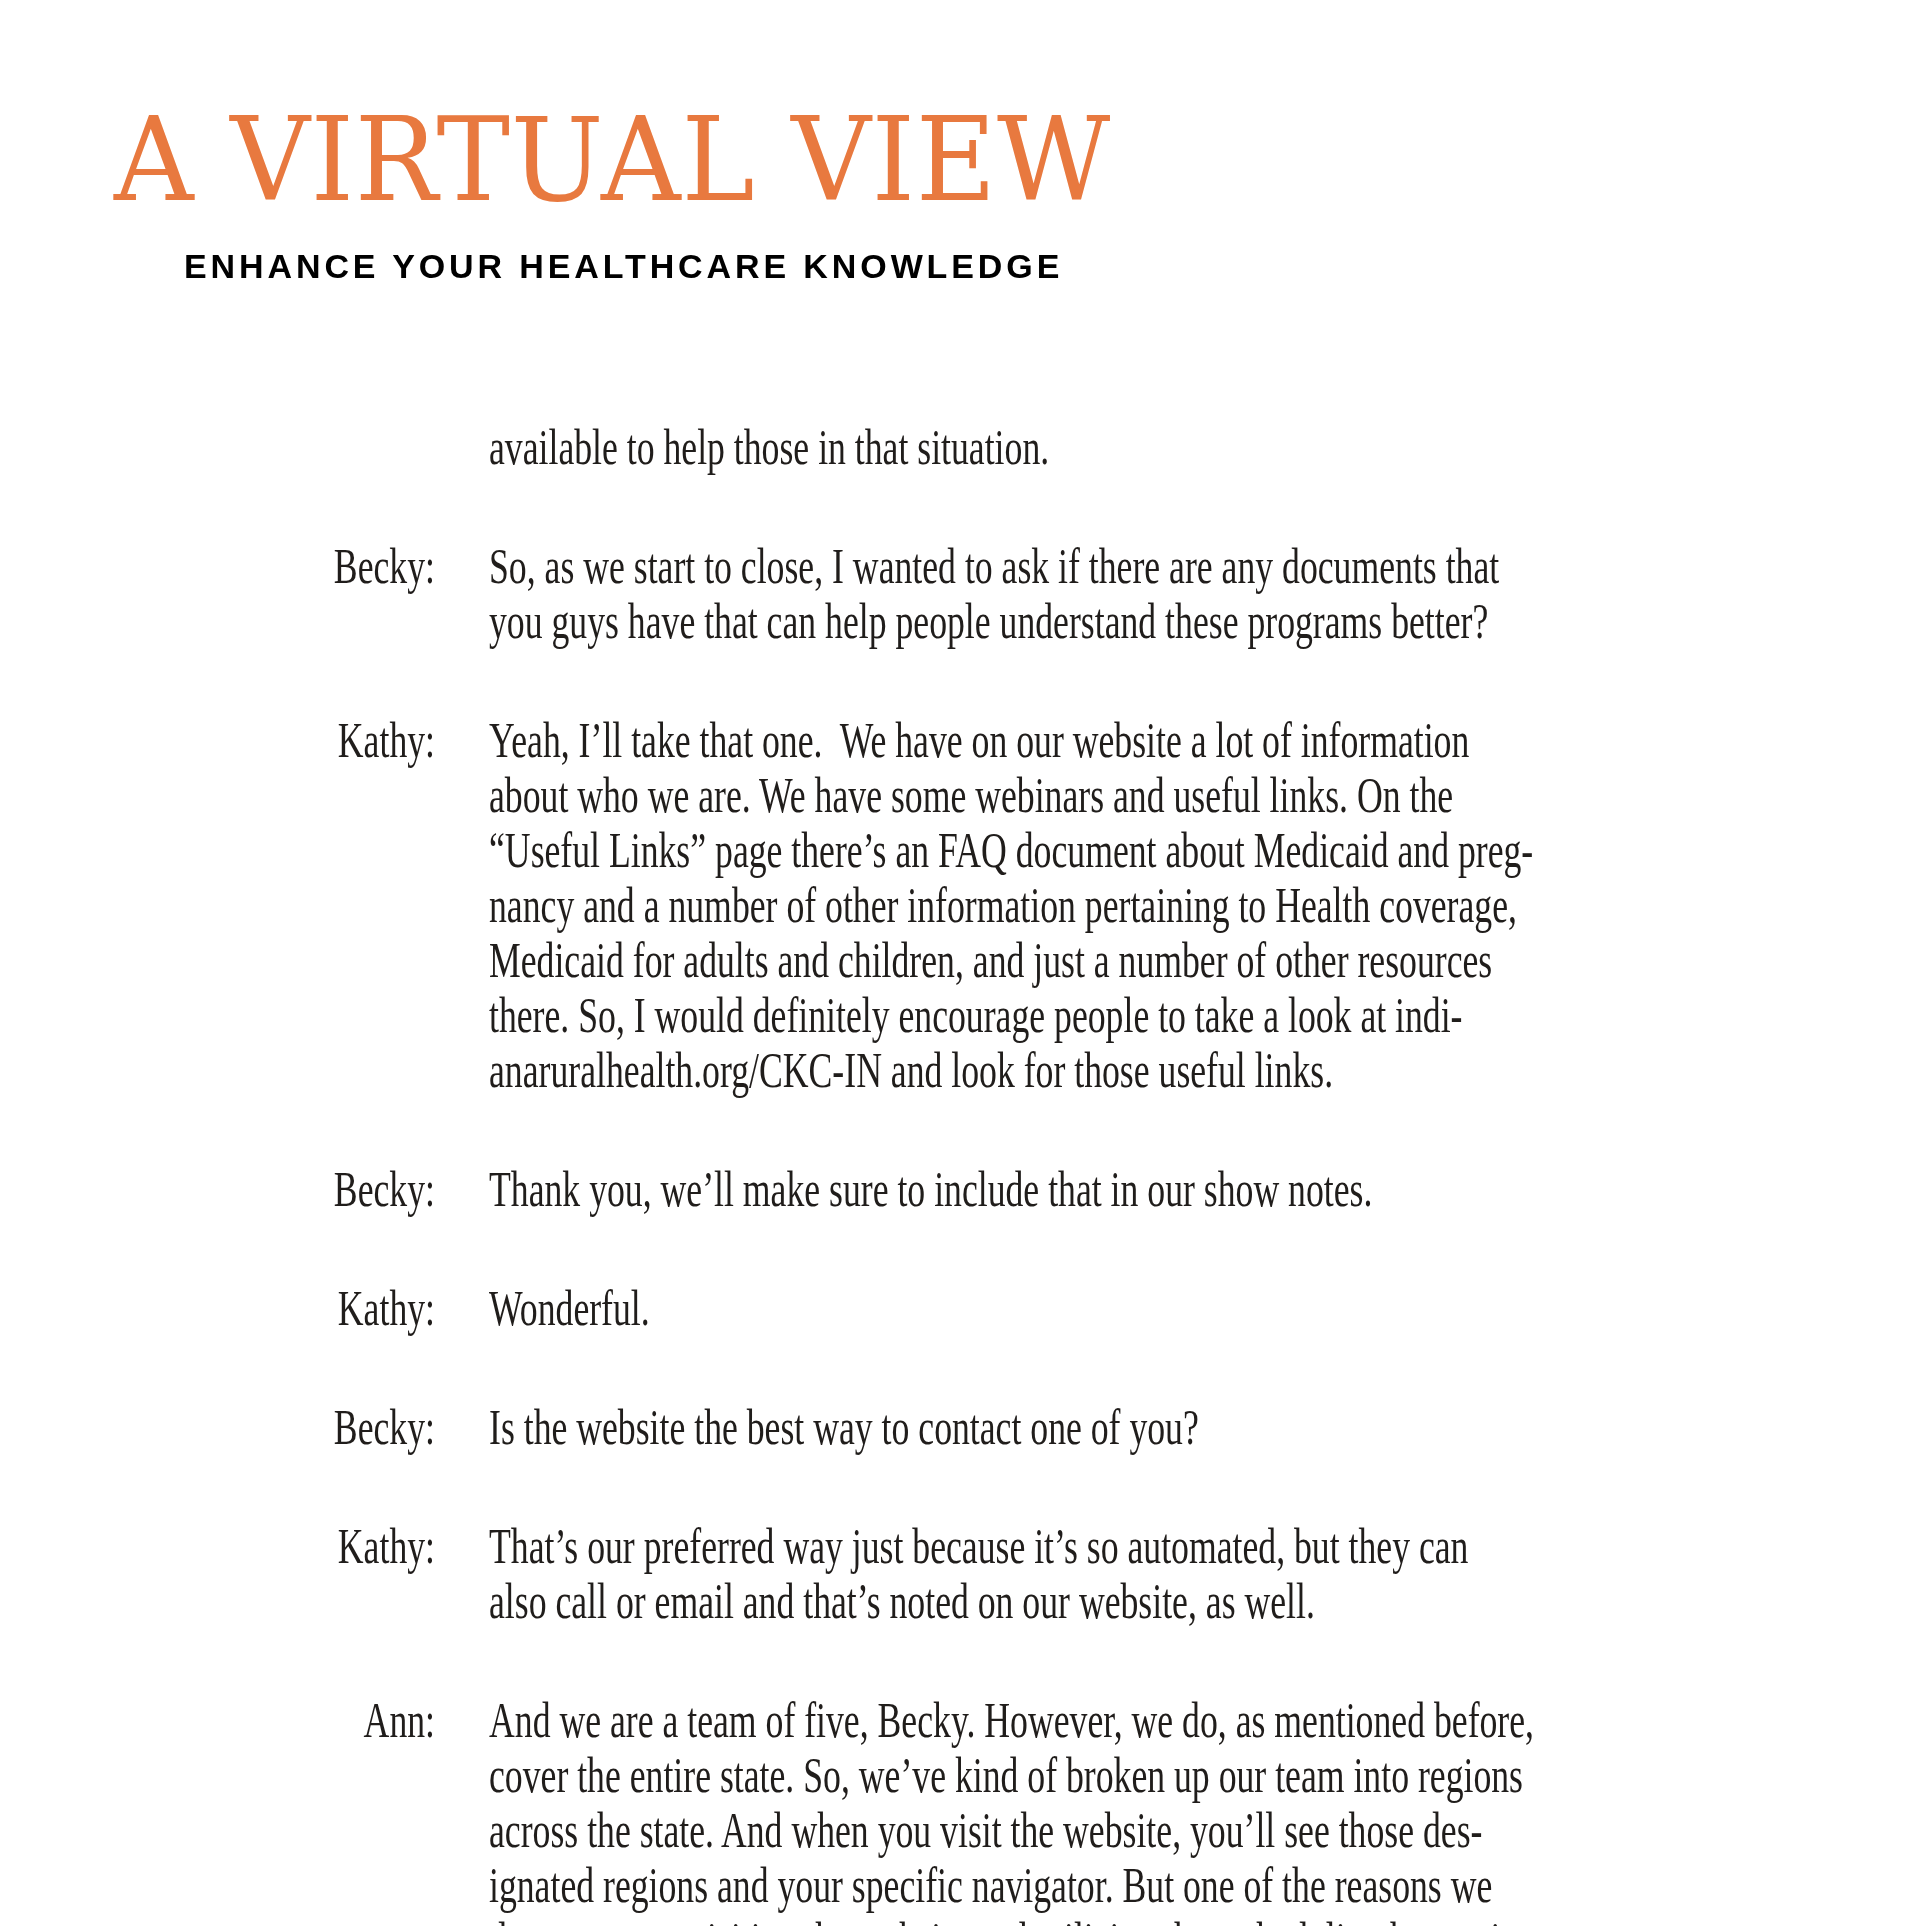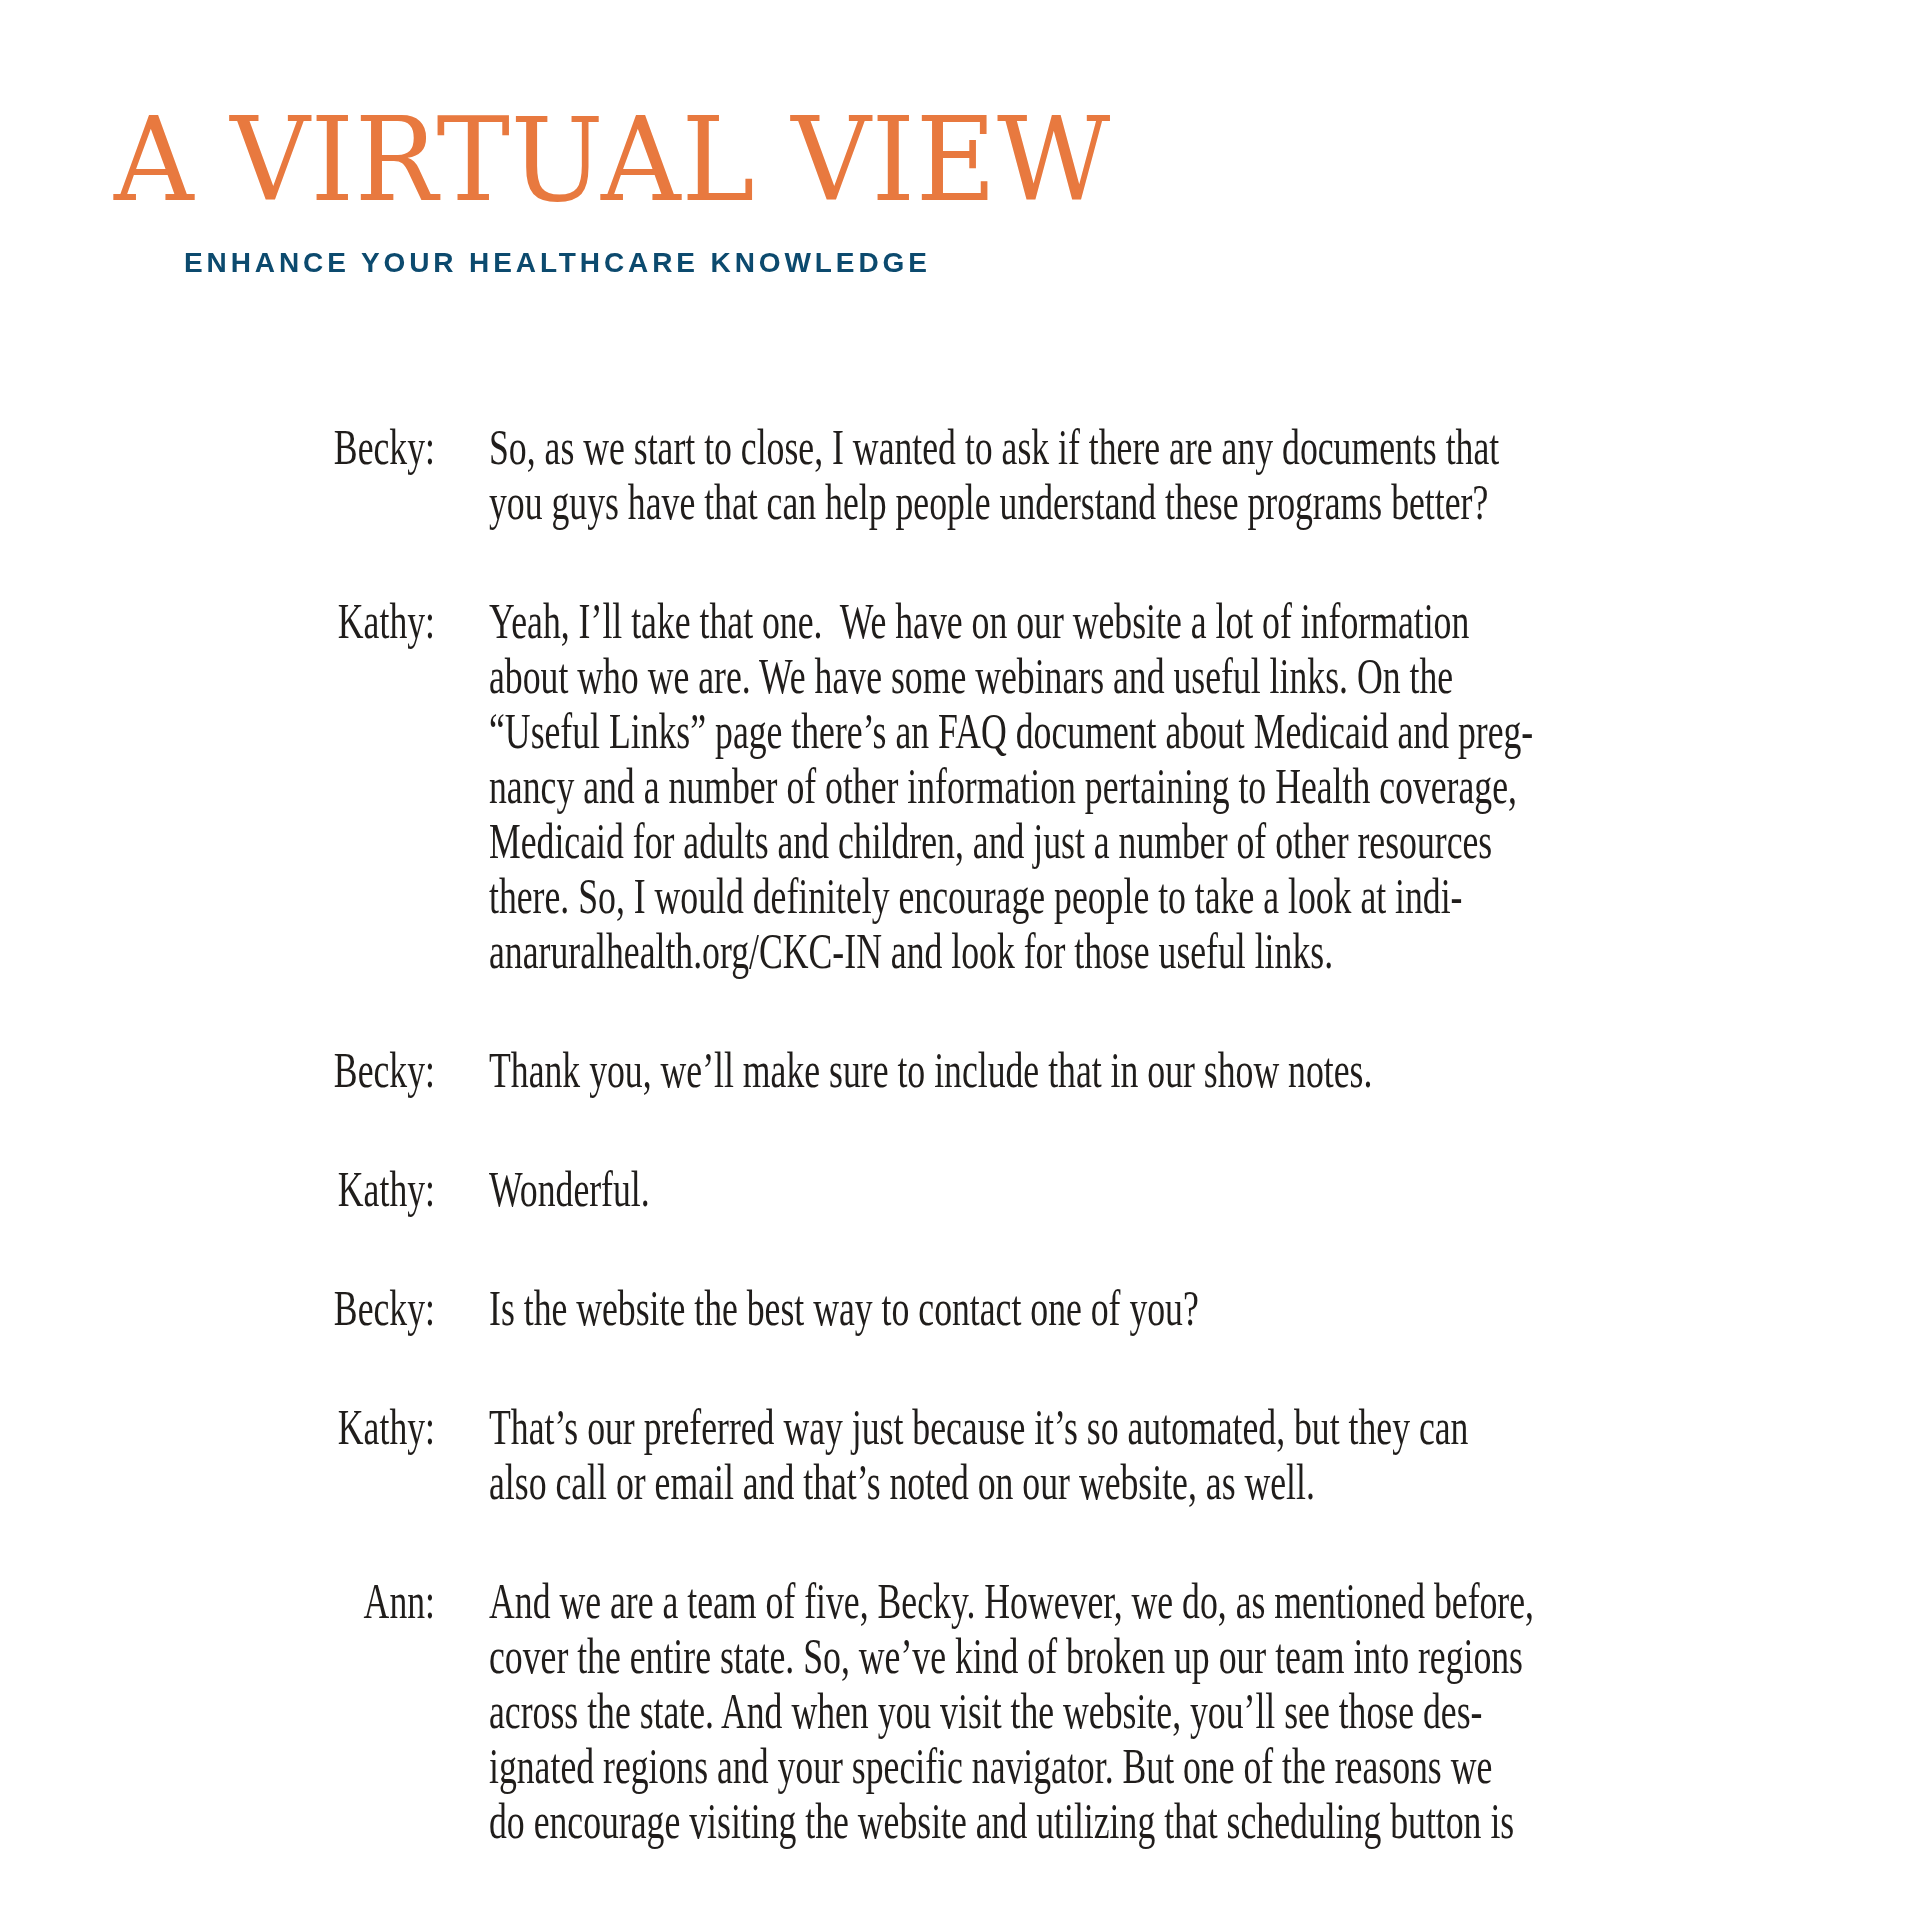--- a/index.html
+++ b/index.html
@@ -9,22 +9,22 @@
   }
   
   .title{
     position:absolute;left:114px;top:102px;
     font-family:"DejaVu Serif",serif;font-size:116px;line-height:1;
     color:#E8793F;white-space:nowrap;letter-spacing:0.8px;
     transform:scaleX(.95);transform-origin:0 0;
   }
   .subtitle{
     position:absolute;left:184px;top:247px;
-    font-family:"Liberation Sans",sans-serif;font-weight:700;font-size:28px;
-    letter-spacing:3.9px;color:#0c4a6e;white-space:nowrap;
+    font-family:"Liberation Sans",sans-serif;font-weight:700;font-size:34px;
+    letter-spacing:3.9px;color:#000000;white-space:nowrap;
   }
   
   .transcript{position:absolute;left:489px;top:420px;width:1271px;}
   .entry{position:relative;margin-bottom:64px;}
   .speaker{
     position:absolute;left:-220px;top:0;width:166px;text-align:right;
     font-size:51px;line-height:55px;color:#201D1B;
     transform:scaleX(.70);transform-origin:100% 50%;white-space:nowrap;
   }
   .line{
@@ -32,20 +32,25 @@
     transform:scaleX(.70);transform-origin:0 50%;
   }
 </style>
 </head>
 <body>
 
 <div class="title">A VIRTUAL VIEW</div>
 <div class="subtitle">ENHANCE YOUR HEALTHCARE KNOWLEDGE</div>
 
 <div class="transcript">
+    <div class="entry">
+      <div>
+        <div class="line">available to help those in that situation.</div>
+      </div>
+    </div>
     <div class="entry">
       <span class="speaker">Becky:</span>
       <div>
         <div class="line">So, as we start to close, I wanted to ask if there are any documents that</div>
         <div class="line">you guys have that can help people understand these programs better?</div>
       </div>
     </div>
     <div class="entry">
       <span class="speaker">Kathy:</span>
       <div>

